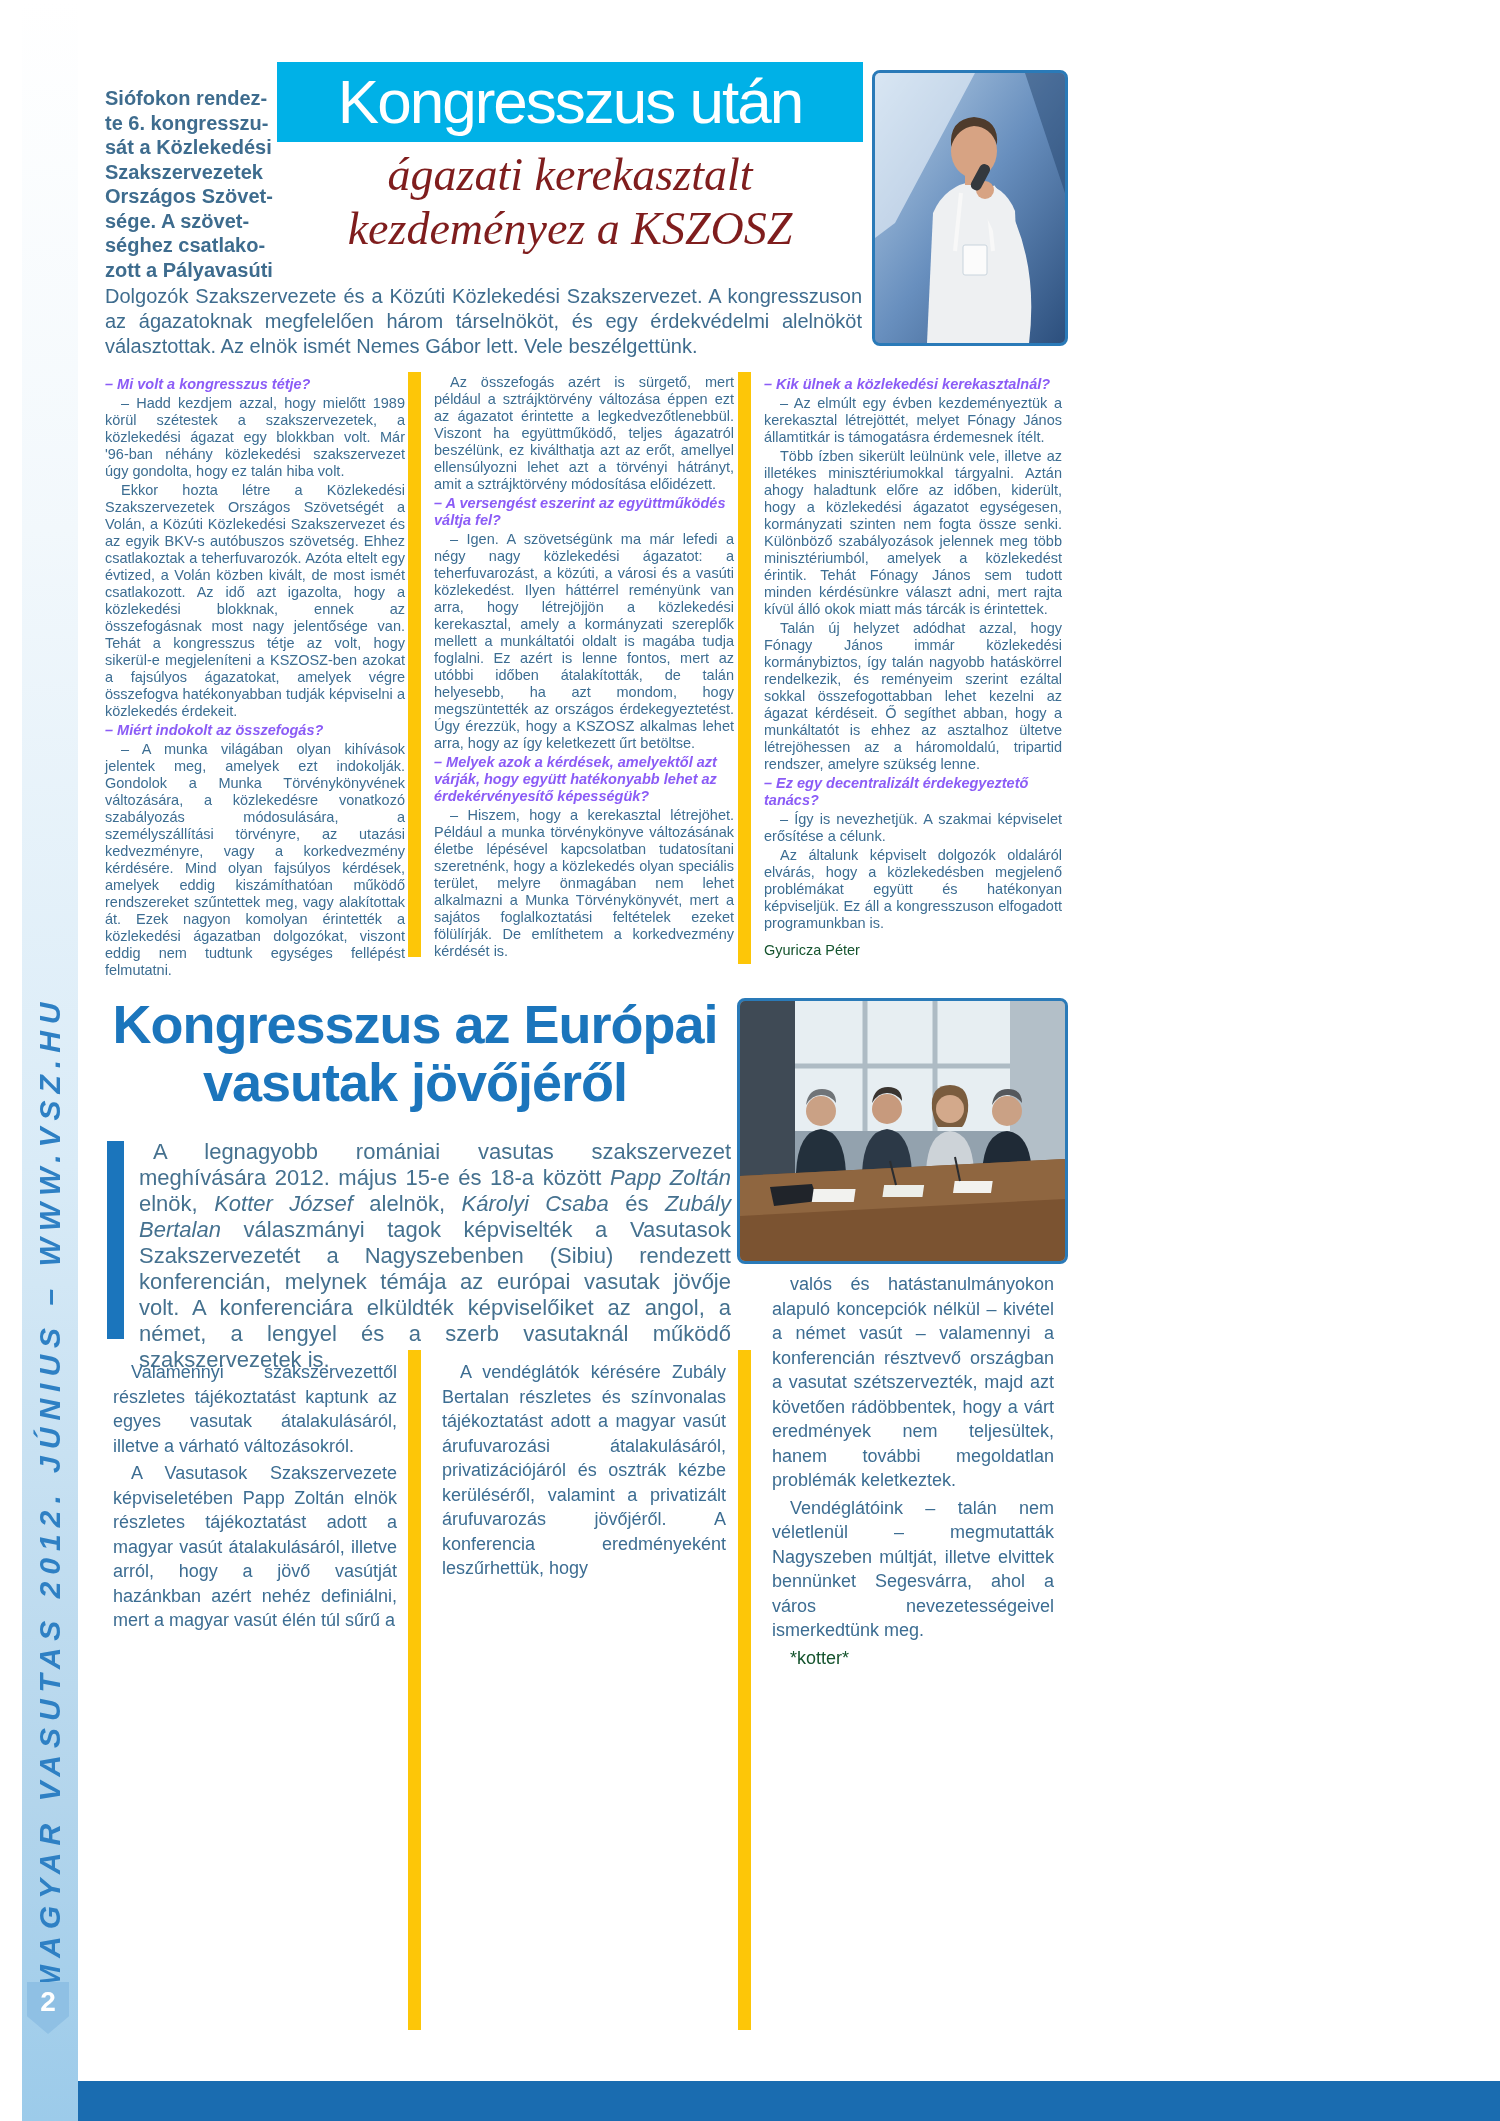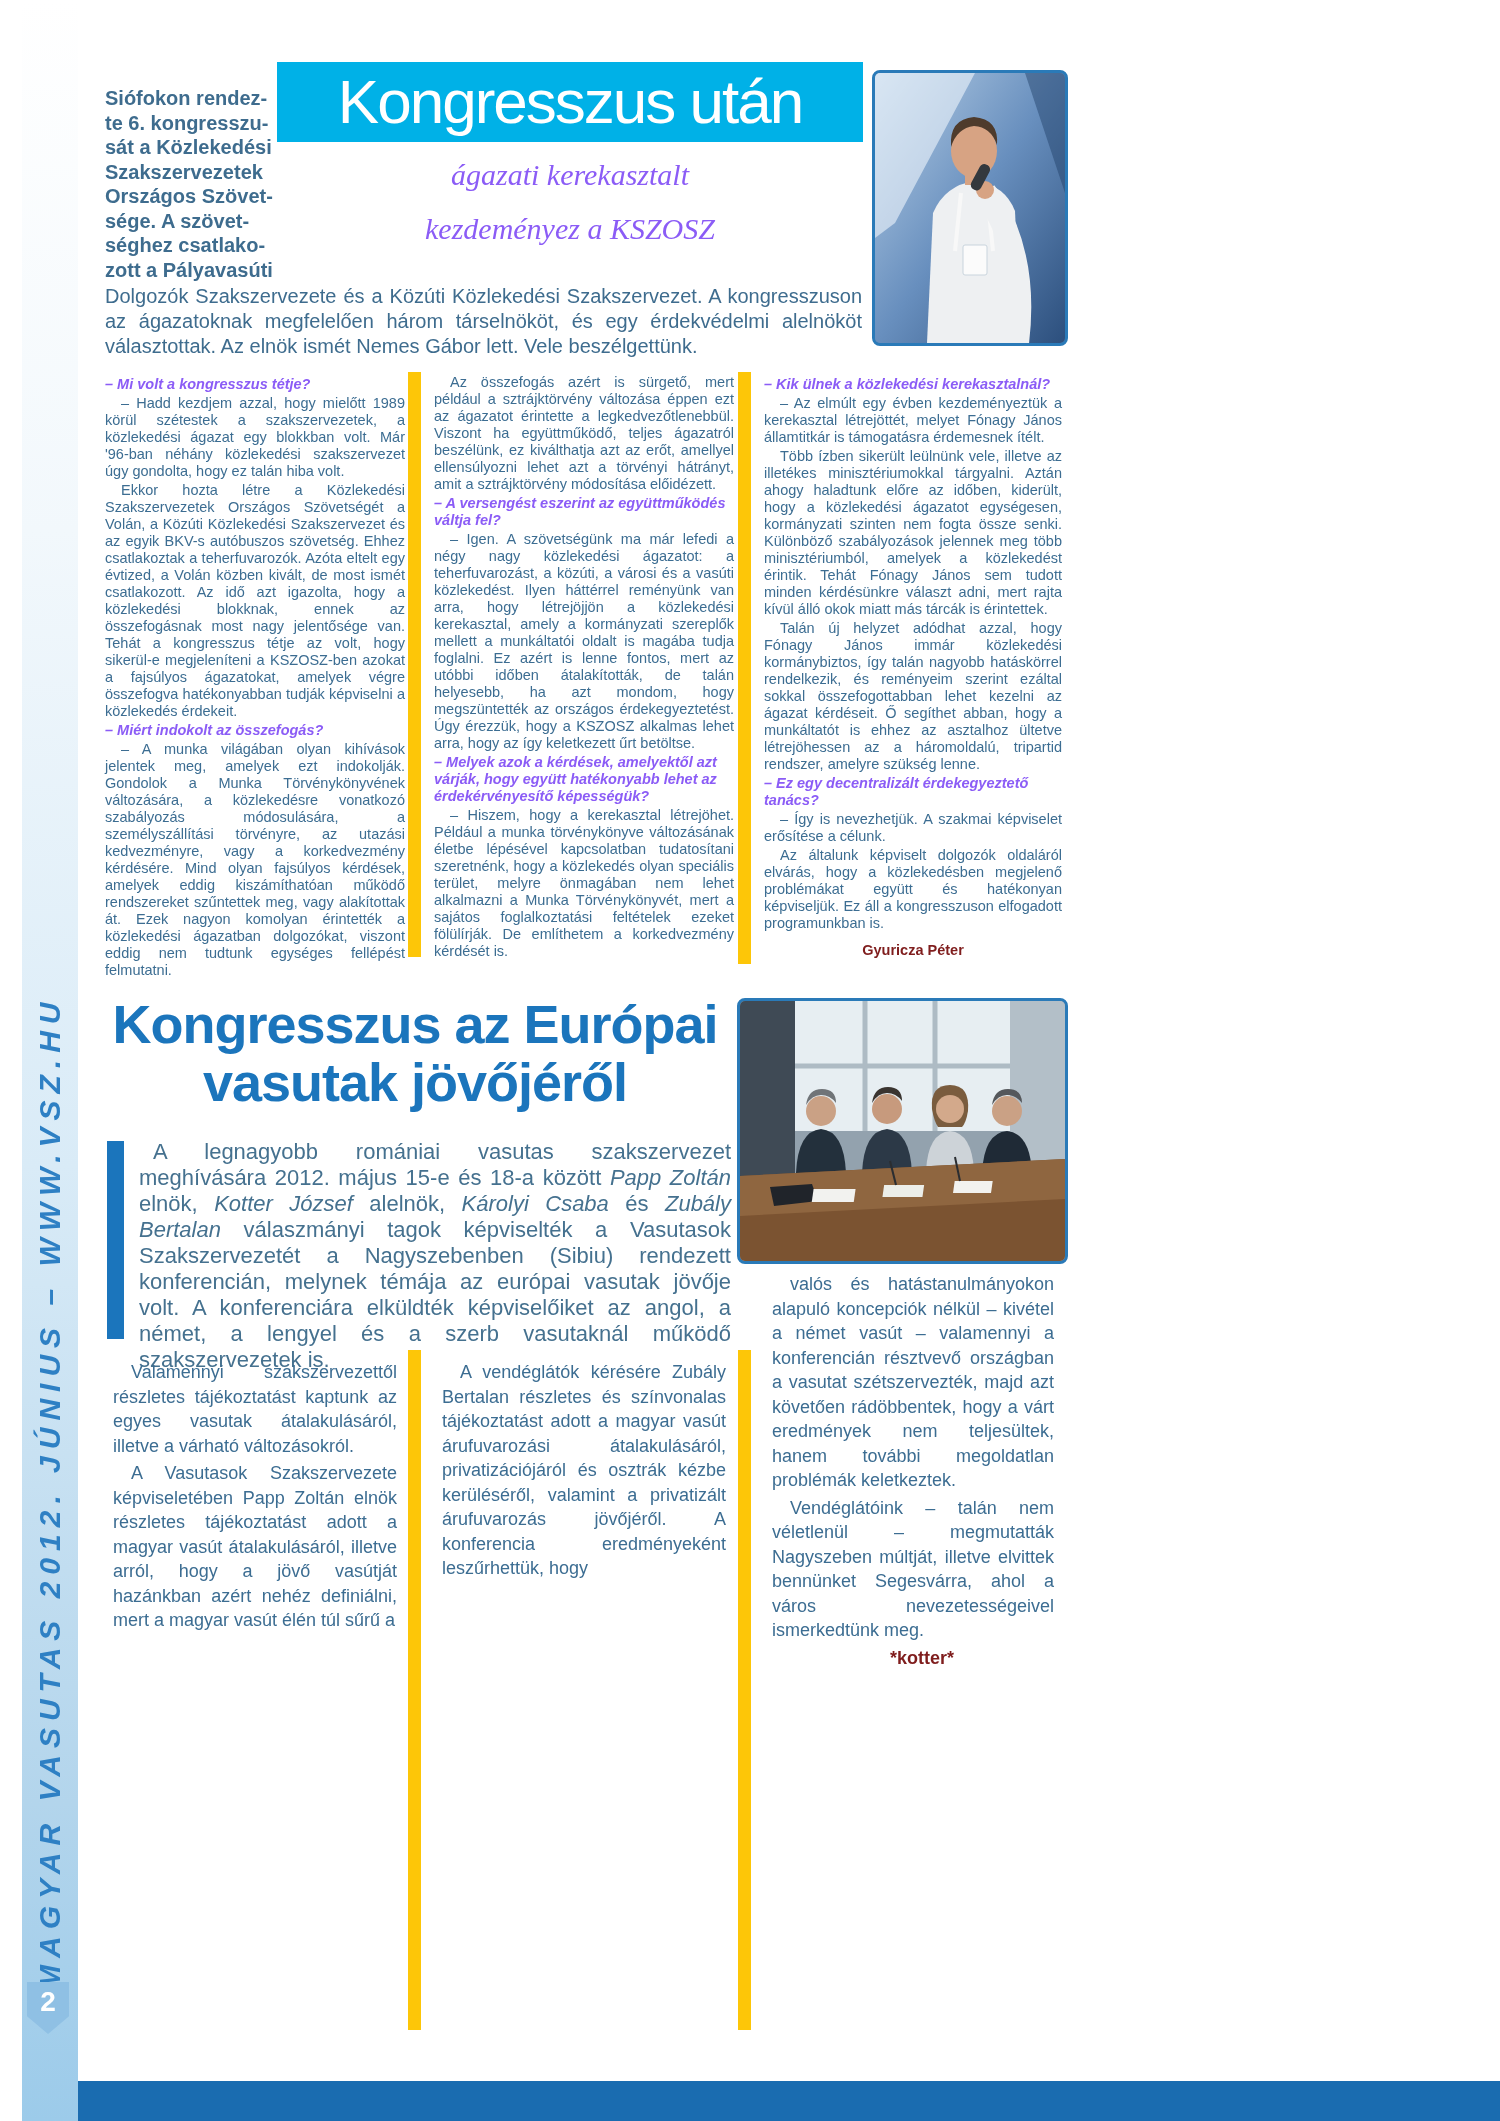--- a/index.html
+++ b/index.html
@@ -31,41 +31,41 @@
     font-size:20px;line-height:24.5px;color:#3e6c8e;white-space:pre-line;font-weight:700;
   }
   .a1-title{
     position:absolute;left:277px;top:62px;width:586px;height:80px;
     background:#00b1e7;color:#ffffff;font-weight:normal;font-size:62px;letter-spacing:-2px;
     line-height:80px;text-align:center;white-space:nowrap;
   }
   .a1-subtitle{
     position:absolute;left:277px;top:148px;width:586px;text-align:center;
     font-family:"Liberation Serif","DejaVu Serif",serif;font-style:italic;
-    color:#8b5cf6;font-size:30px;line-height:54px;
+    color:#7f1d1d;font-size:46px;line-height:54px;
   }
   .photo-frame{position:absolute;border:3px solid #2a7ab8;border-radius:8px;overflow:hidden;background:#5b84b5;}
   .photo1{left:872px;top:70px;width:190px;height:270px;}
   .photo2{left:737px;top:998px;width:325px;height:260px;}
   .intro-bottom{
     position:absolute;left:105px;top:284px;width:757px;
     font-size:20px;line-height:25px;color:#3e6c8e;text-align:justify;font-weight:500;
   }
 
   
   .vbar{position:absolute;width:13px;background:#fdc608;}
   .ivbar1{left:408px;top:372px;height:585px;}
   .ivbar2{left:738px;top:372px;height:592px;}
   .icol{position:absolute;top:374px;font-size:14.5px;line-height:17px;color:#3c6d92;}
   .icol1{left:105px;width:300px;}
   .icol2{left:434px;width:300px;}
   .icol3{left:764px;width:298px;}
   .para{margin:0 0 2px;text-indent:16px;text-align:justify;}
   .para.q{color:#8b5cf6;font-weight:bold;font-style:italic;text-align:left;text-indent:0;margin:2px 0;}
-  .para.sig{text-align:center;text-indent:0;font-weight:bold;color:#7f1d1d;margin-top:10px;}
+  .para.sig{text-align:left;text-indent:0;font-weight:normal;color:#14532d;margin-top:10px;}
 
   
   .a2-title{
     position:absolute;left:100px;top:995px;width:630px;text-align:center;
     color:#1b75bc;font-weight:bold;font-size:54px;line-height:58px;letter-spacing:-1px;
   }
   .leadbar{position:absolute;left:107px;top:1141px;width:17px;height:198px;background:#1b75bc;}
   .lead{
     position:absolute;left:139px;top:1139px;width:592px;
     font-size:22px;line-height:26px;color:#45718f;text-align:justify;text-indent:14px;

